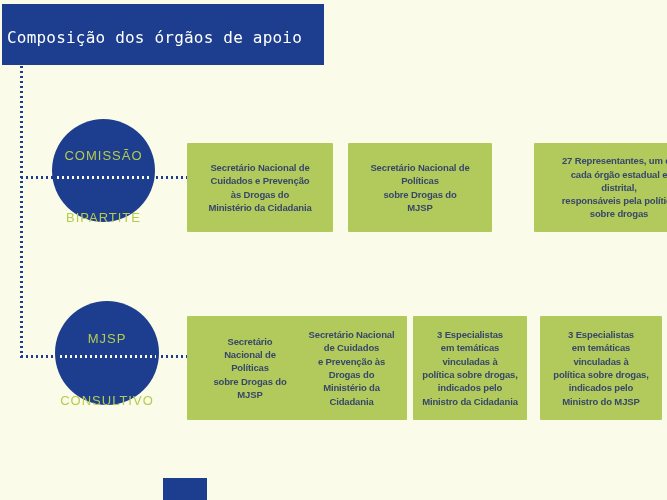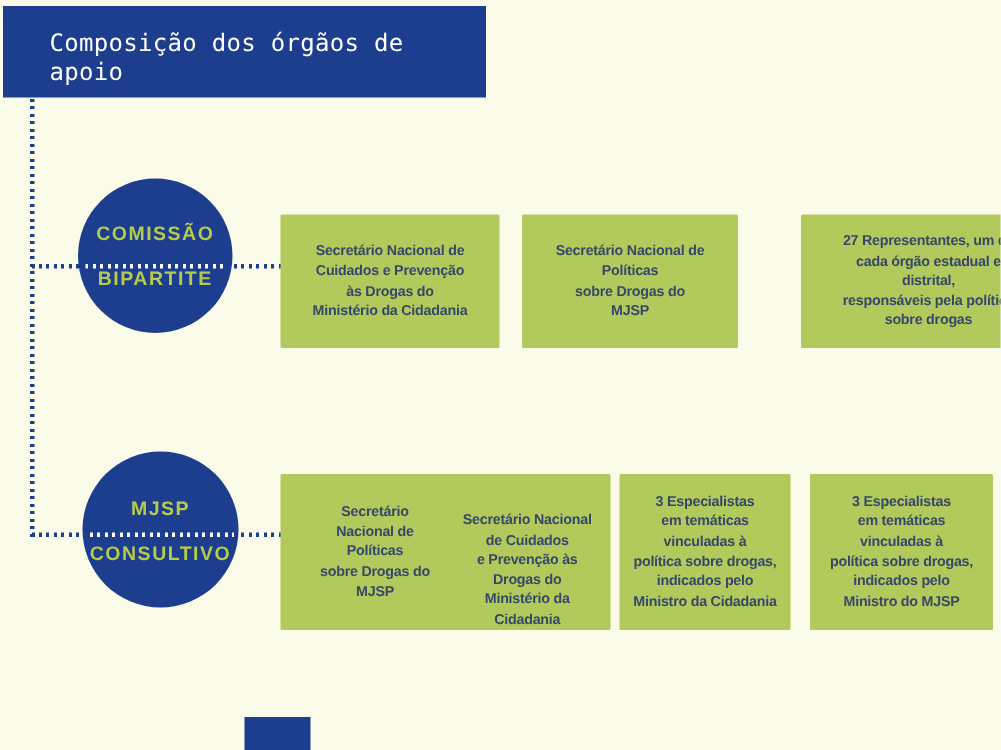--- a/index.html
+++ b/index.html
@@ -10,21 +10,21 @@
     --box-text-navy:#37476b;
     --title-text:#ffffff;
   }
   *{box-sizing:border-box;margin:0;padding:0;}
   html,body{width:667px;height:500px;overflow:hidden;}
   body{background:var(--background);font-family:"Liberation Sans",sans-serif;}
   .canvas{position:relative;width:667px;height:500px;background:var(--background);}
 
   .title-bar{
     position:absolute;left:2px;top:4px;width:322px;height:61px;
-    background:var(--navy);display:flex;align-items:center;padding:6px 0 0 31px;
+    background:var(--navy);display:flex;align-items:center;padding:6px 0 0 5px;
   }
   .title-bar .title-text{
     color:var(--title-text);
     font-family:"DejaVu Sans Mono",monospace;
     font-size:16px;letter-spacing:0.2px;
   }
 
   
   .vline{
     position:absolute;left:20px;top:66px;width:3px;height:293px;
@@ -45,38 +45,38 @@
   .hw2{left:60px;top:355px;width:96px;}
 
   .circle{
     position:absolute;border-radius:50%;background:var(--navy);z-index:2;
     display:flex;flex-direction:column;align-items:center;justify-content:center;
     gap:17px;text-align:center;
   }
   .circle1{left:52px;top:119px;width:103px;height:103px;}
   .circle2{left:55px;top:301px;width:104px;height:104px;}
   .circle .c-label{
-    color:var(--circle-label-green);font-weight:bold;font-size:13px;
-    letter-spacing:1px;line-height:1;white-space:nowrap;
+    color:var(--circle-label-green);font-weight:normal;font-size:13px;
+    letter-spacing:1px;line-height:1;white-space:nowrap;margin-top:32px;
   }
 
   .member-box{
     position:absolute;background:var(--green-box);border-radius:1px;
     display:flex;align-items:center;justify-content:center;z-index:2;
   }
   .member-box .m-text{
     color:var(--box-text-navy);font-weight:bold;font-size:9.5px;
     letter-spacing:-0.15px;line-height:1.4;text-align:center;white-space:pre-line;
     width:100%;
   }
   .b-r1c1{left:187px;top:143px;width:146px;height:89px;}
   .b-r1c2{left:348px;top:143px;width:144px;height:89px;}
   .b-r1c3{left:534px;top:143px;width:170px;height:89px;}
   .b-r2c1{left:187px;top:316px;width:126px;height:104px;}
-  .b-r2c2{left:296px;top:316px;width:111px;height:104px;align-items:flex-end;}
+  .b-r2c2{left:296px;top:316px;width:111px;height:104px;}
   .b-r2c3{left:413px;top:316px;width:114px;height:104px;}
   .b-r2c4{left:540px;top:316px;width:122px;height:104px;}
 
   .bottom-partial-bar{
     position:absolute;left:163px;top:478px;width:44px;height:22px;
     background:var(--navy);
   }
 </style>
 </head>
 <body>

